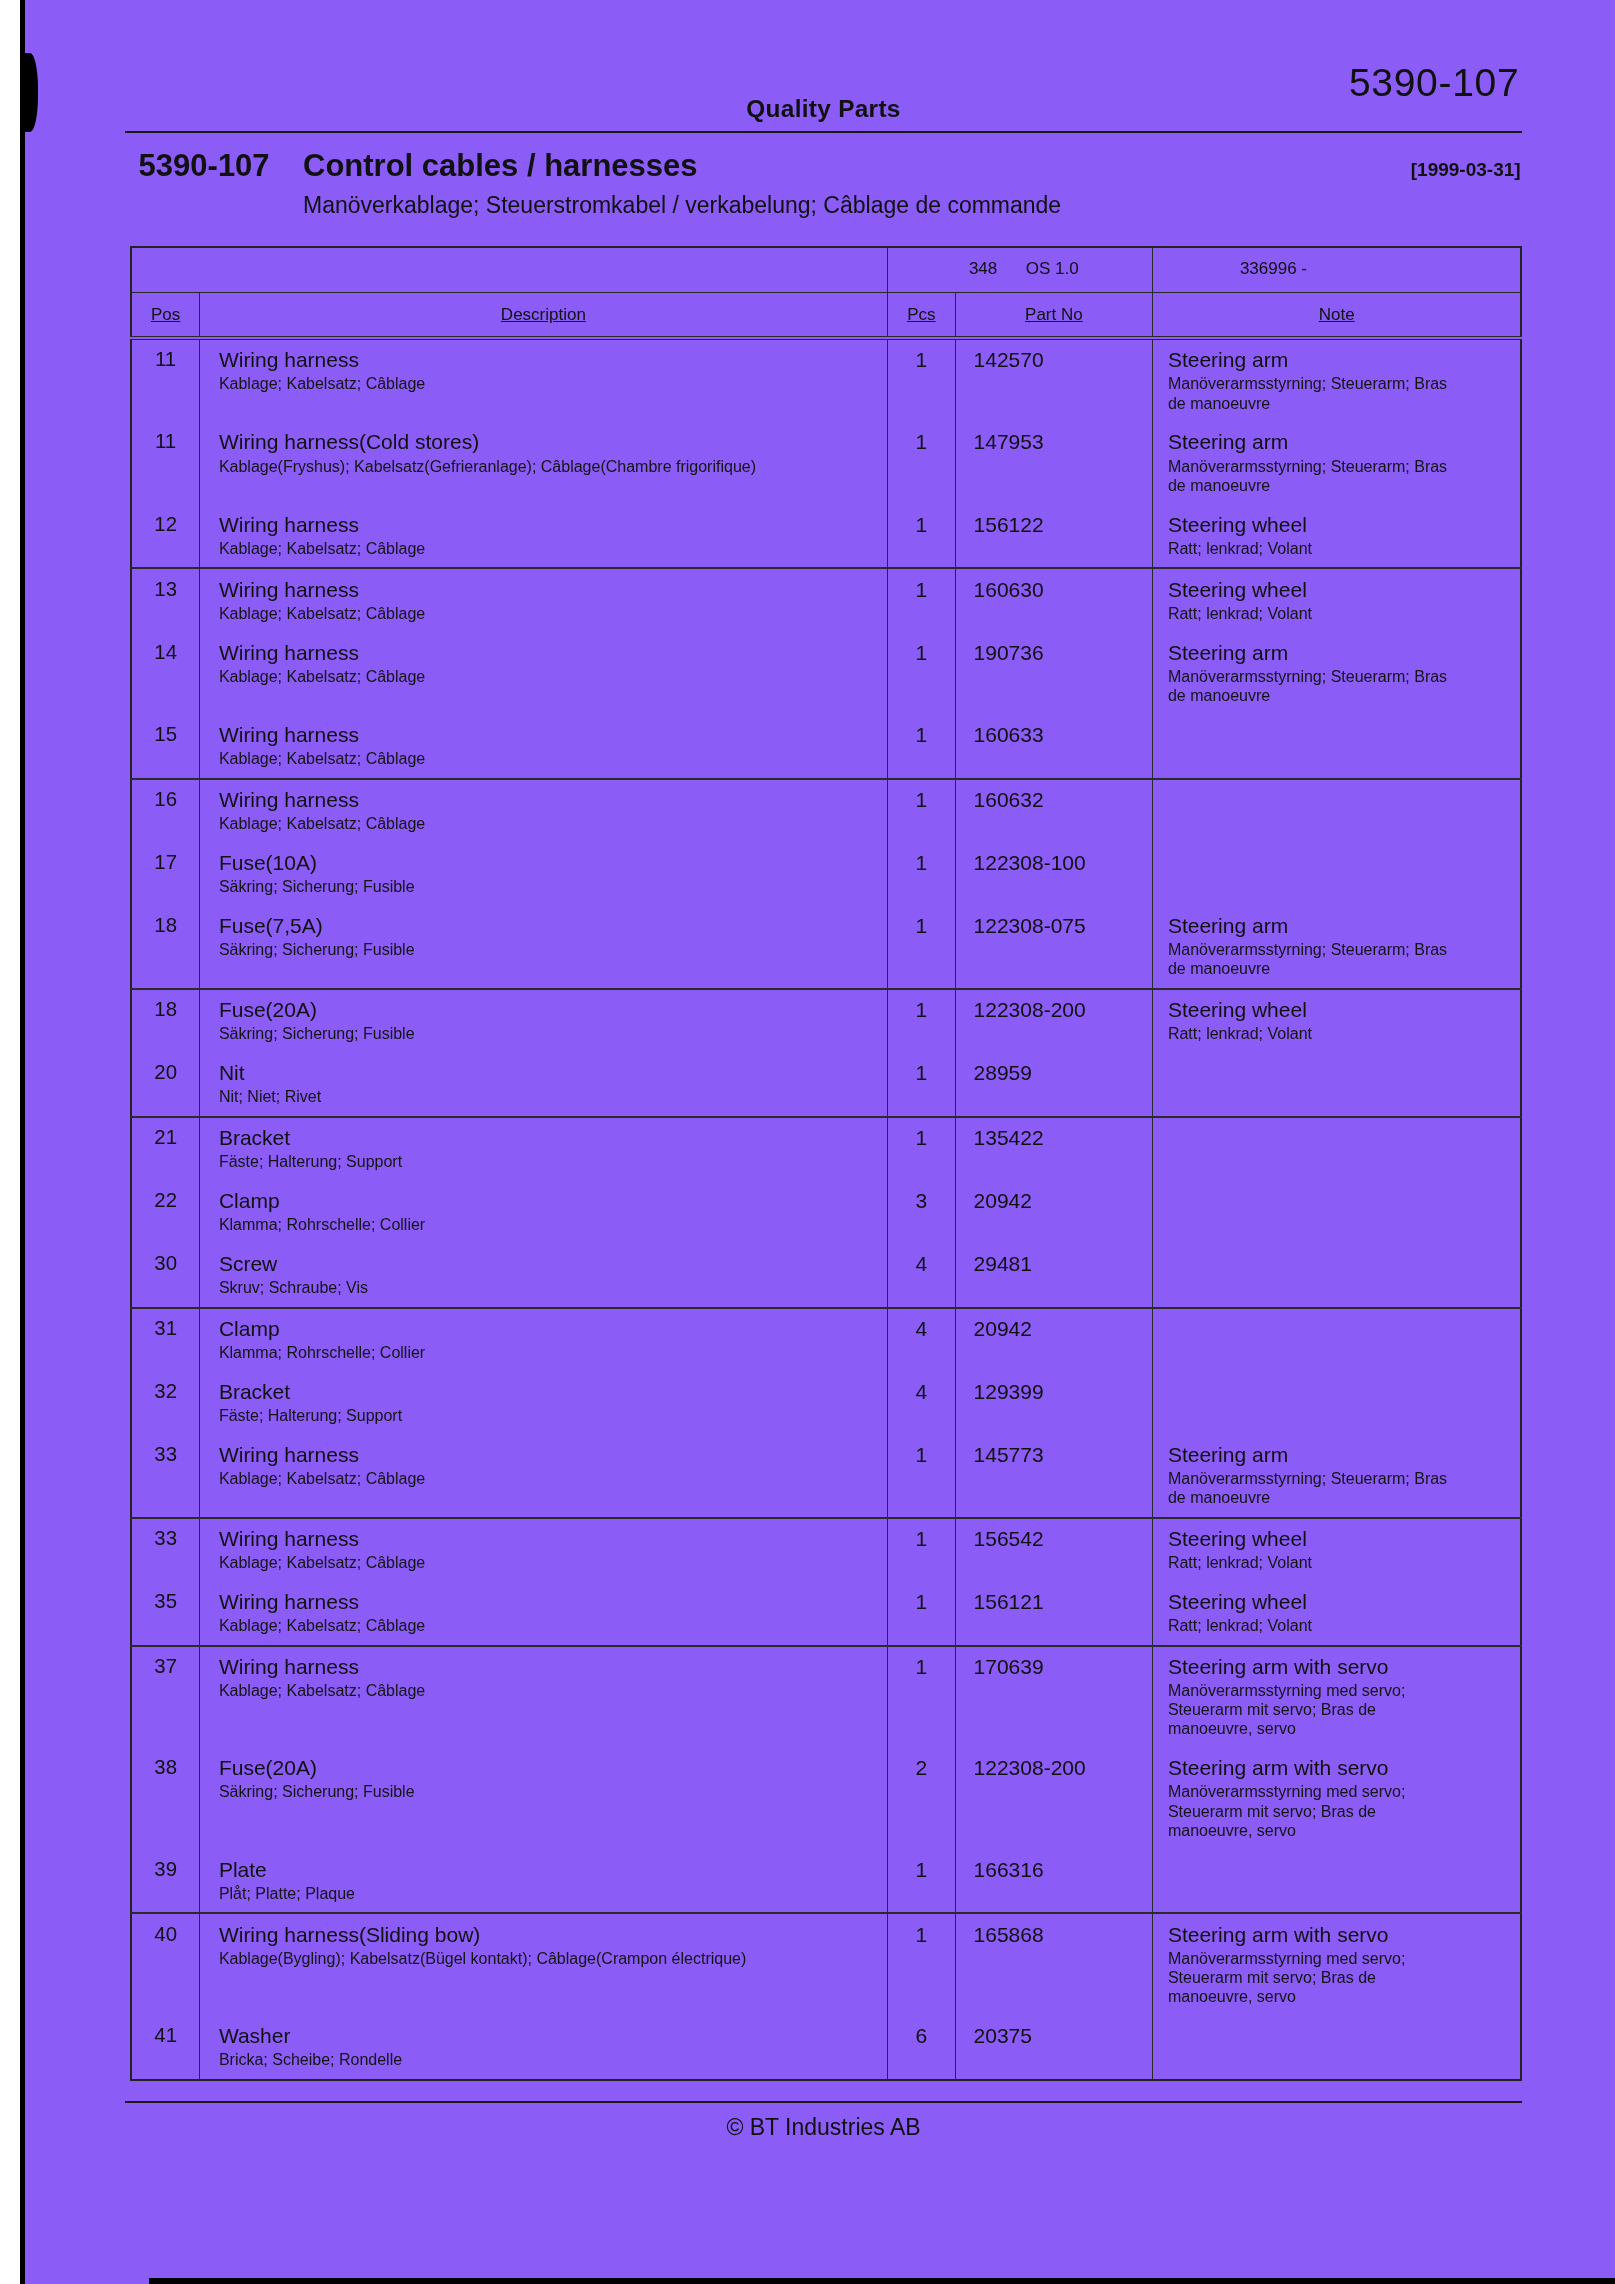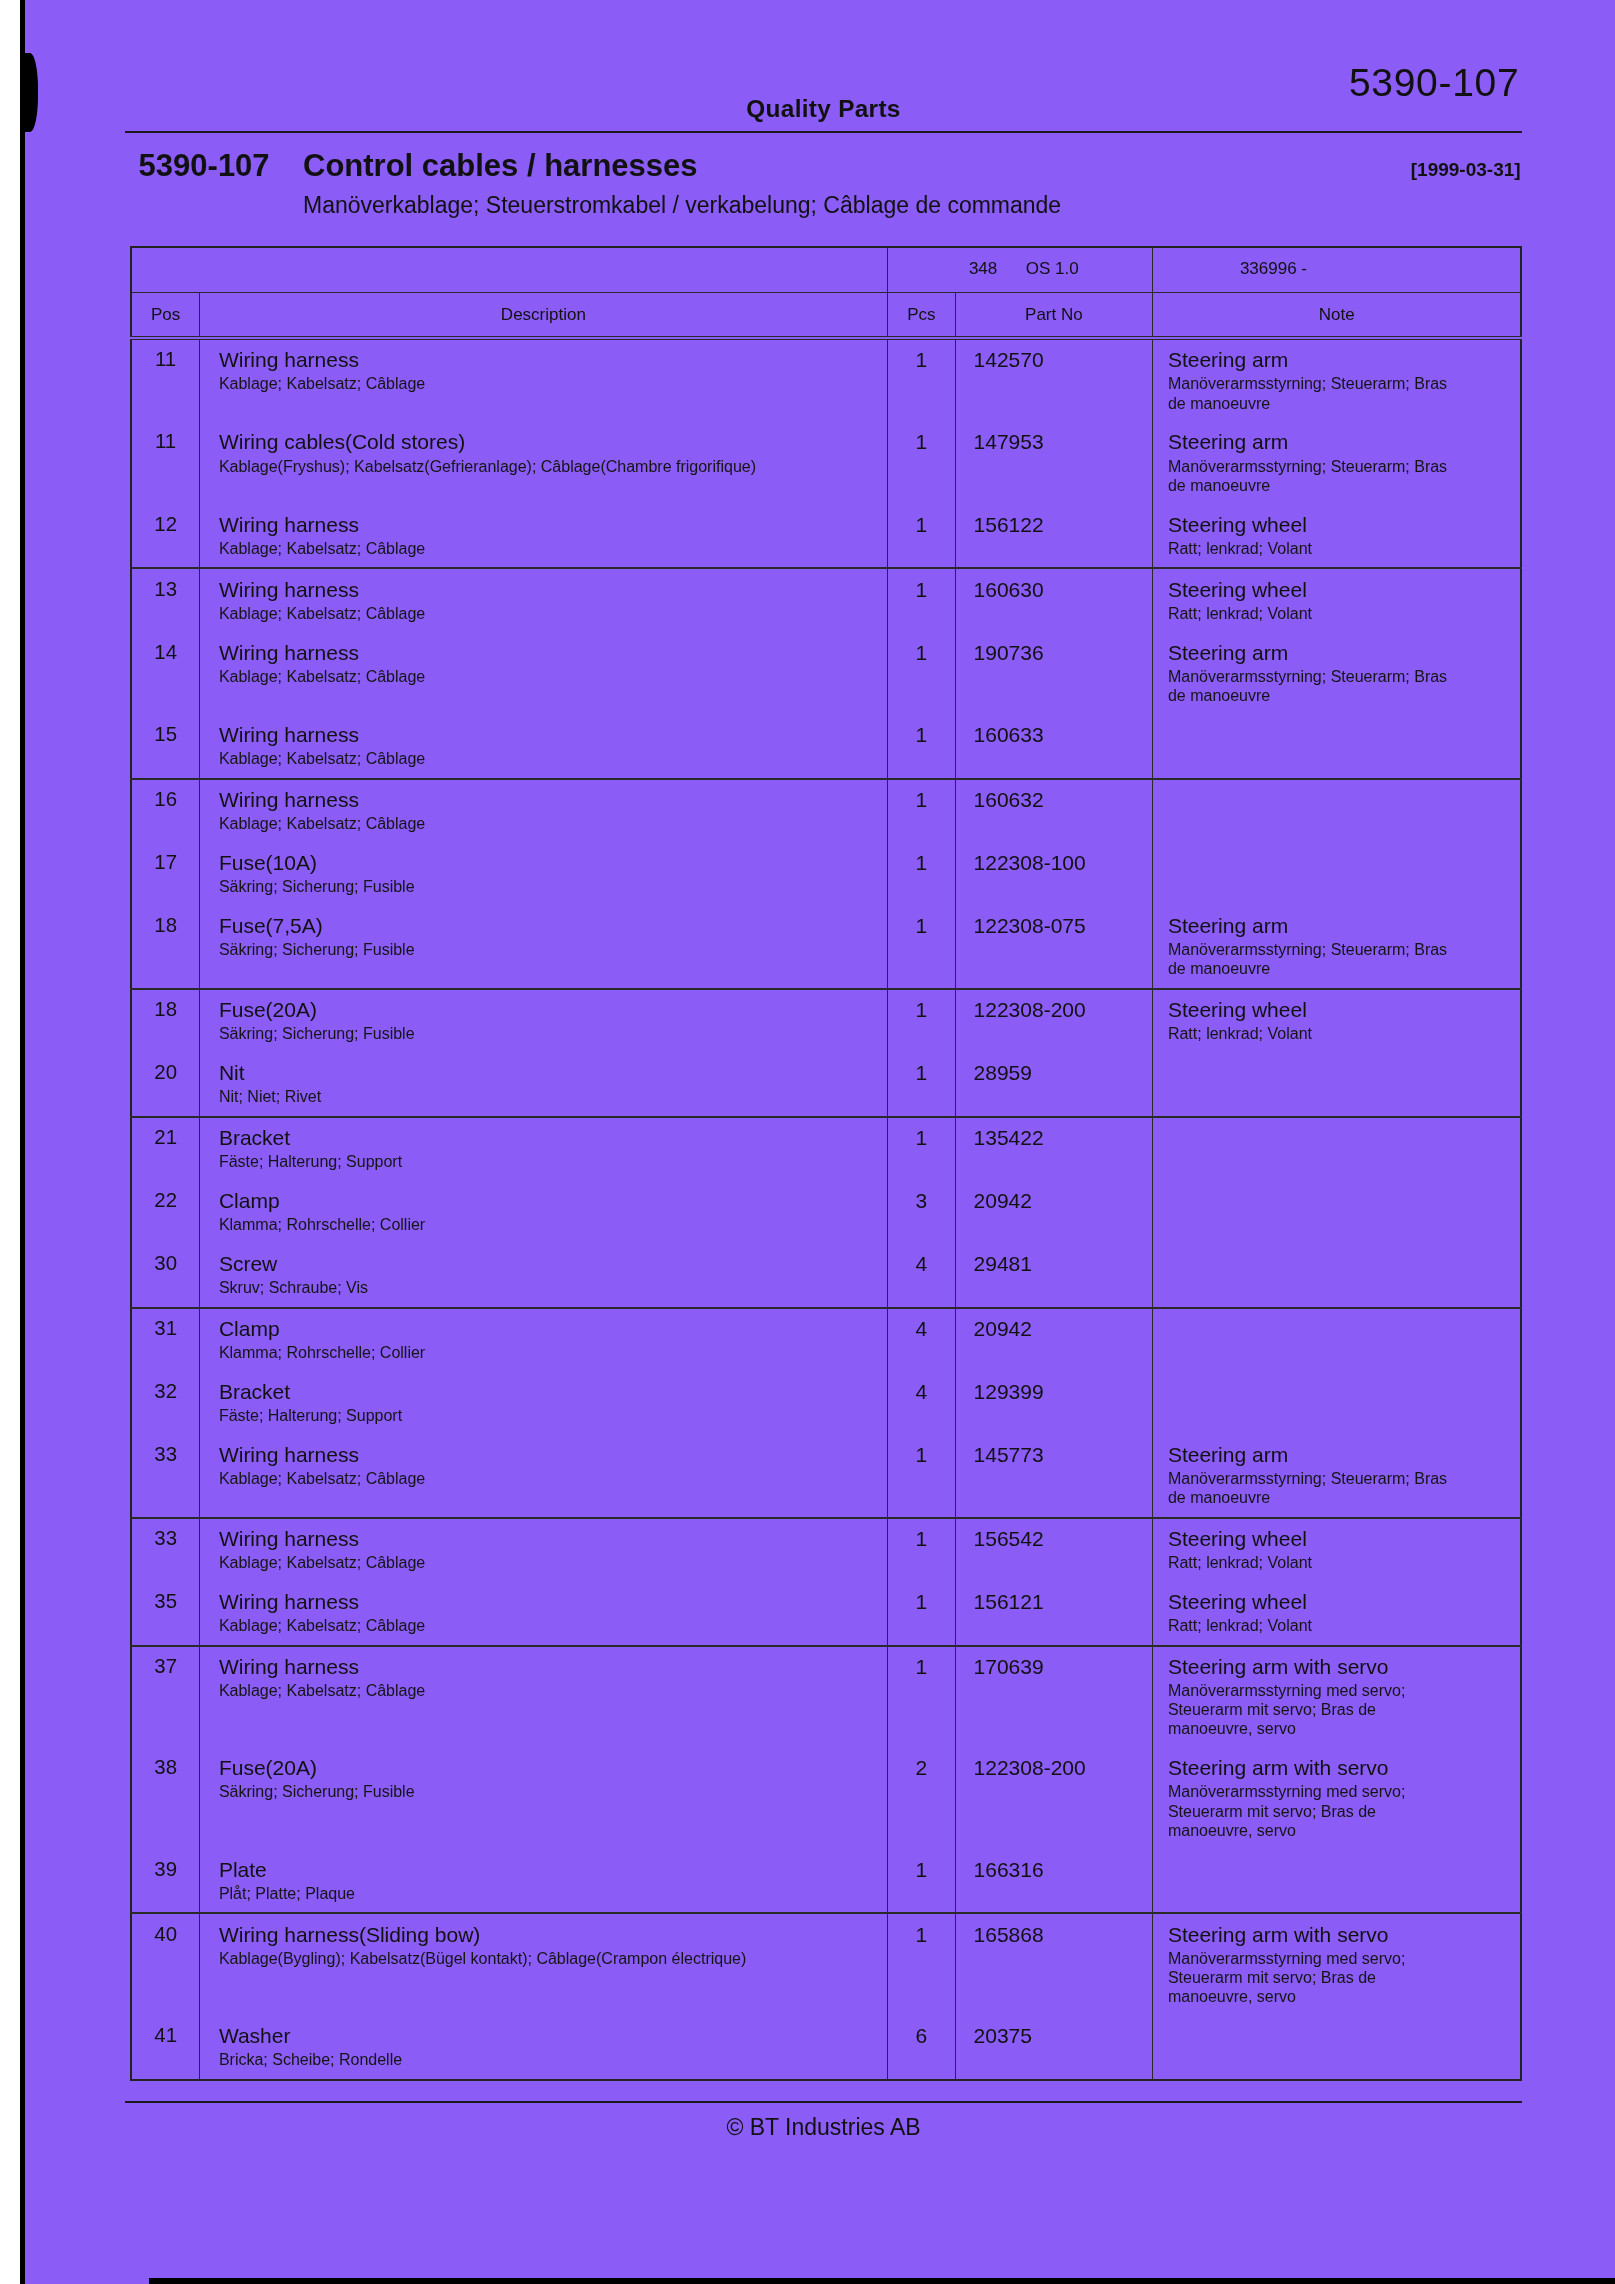--- a/index.html
+++ b/index.html
@@ -58,20 +58,21 @@
   tr.info-row td { border-bottom:1.4px solid #2a2a2a; height:45px; font-size:17px; padding-top:11px; }
   .info-model    { padding-left:81px; }
   .info-model span { margin-right:28.5px; }
   .info-serial   { padding-left:87px; }
 
   tr.head-row th {
     border-bottom:4.8px double #2a2a2a;
     font-size:17px; font-weight:normal;
     text-align:center; height:46px; padding-top:12.2px;
     vertical-align:top;
+    text-decoration:underline;
   }
 
   tr.part-row td { border-top:0; }
   tr.group-start td { border-top:2px solid #2a2a2a; }
 
   td.c-pos  { text-align:center; font-size:20.4px; padding-top:8.1px; }
   td.c-pcs  { text-align:center; font-size:21px; padding-top:8.1px; }
   td.c-part { font-size:21px; padding:8.1px 5.4px 0 17.7px; white-space:nowrap; }
   td.c-desc { padding:8.1px 13.6px 9.5px 19px; }
   td.c-note { padding:8.1px 11px 9.5px 15px; }
@@ -145,21 +146,21 @@
     <td class="c-pcs">1</td>
     <td class="c-part">142570</td>
     <td class="c-note">
       <div class="main-line">Steering arm</div>
       <div class="sub-line">Manöverarmsstyrning; Steuerarm; Bras de manoeuvre</div>
     </td>
   </tr>
           <tr class="part-row">
     <td class="c-pos">11</td>
     <td class="c-desc">
-      <div class="main-line">Wiring cables(Cold stores)</div>
+      <div class="main-line">Wiring harness(Cold stores)</div>
       <div class="sub-line">Kablage(Fryshus); Kabelsatz(Gefrieranlage); Câblage(Chambre frigorifique)</div>
     </td>
     <td class="c-pcs">1</td>
     <td class="c-part">147953</td>
     <td class="c-note">
       <div class="main-line">Steering arm</div>
       <div class="sub-line">Manöverarmsstyrning; Steuerarm; Bras de manoeuvre</div>
     </td>
   </tr>
           <tr class="part-row">

